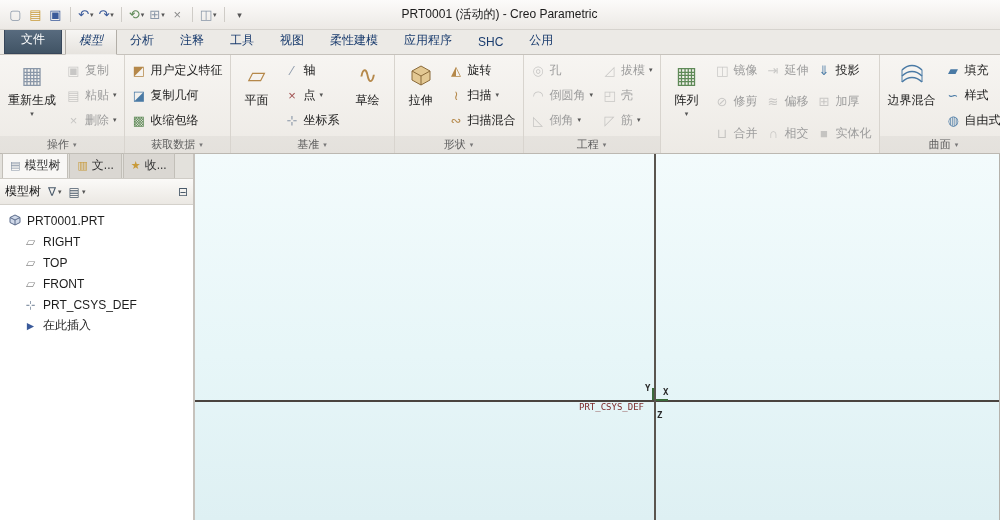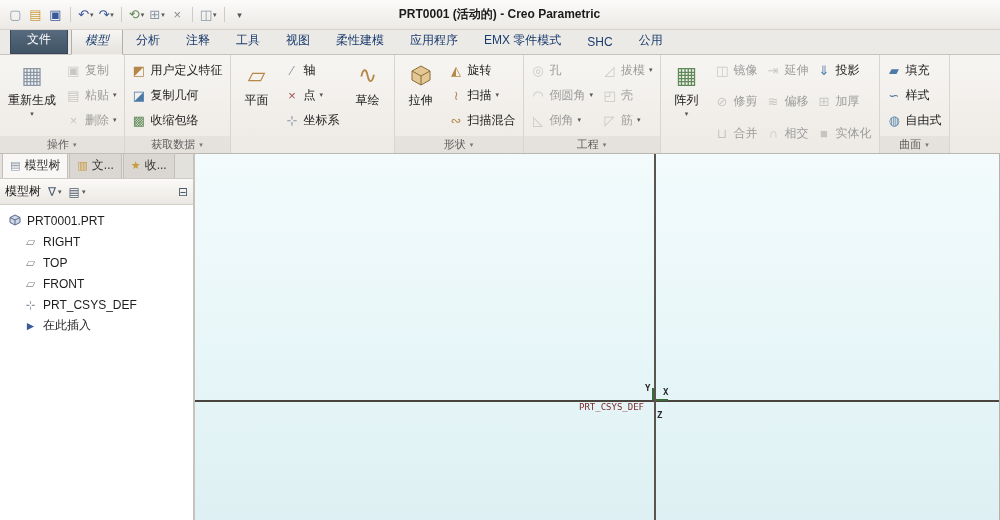--- a/index.html
+++ b/index.html
@@ -6,24 +6,24 @@
   html,body { width:1000px; height:520px; overflow:hidden; }
   body { font-family:"Liberation Sans","DejaVu Sans",sans-serif; font-size:12px; color:#1c1c1c; background:#ece9e6; }
   .app { width:1000px; height:520px; display:flex; flex-direction:column; }
 
   
   .titlebar { height:30px; background:linear-gradient(#fcfbfa,#ece9e5); border-bottom:1px solid #d6d3ce; position:relative; display:flex; align-items:center; flex:none; }
   .qat { display:flex; align-items:center; gap:1px; padding-left:6px; position:relative; z-index:2; }
   .qbtn { height:20px; min-width:19px; padding:0 2px; display:flex; align-items:center; justify-content:center; font-size:13px; cursor:default; }
   .qbtn .dd { font-size:7px; color:#555; margin-left:1px; }
   .qsep { width:1px; height:15px; background:#cfccc7; margin:0 4px; }
-  .title-text { position:absolute; left:0; right:1px; text-align:center; font-size:12px; color:#1b1b1b; z-index:1;font-weight:bold; }
-
-  
-  .tabrow { height:25px; background:#eceae6; display:flex; align-items:flex-end; padding-left:10px; border-bottom:1px solid #c6c2bc; flex:none; }
+  .title-text { position:absolute; left:0; right:1px; text-align:center; font-size:12px; color:#1b1b1b; z-index:1; }
+
+  
+  .tabrow { height:25px; background:#eceae6; display:flex; align-items:flex-end; padding-left:4px; border-bottom:1px solid #c6c2bc; flex:none; }
   .tab { padding:4px 13px 5px; font-size:12px; color:#1a3c6e; white-space:nowrap; }
   .tab.file { background:linear-gradient(#5b6e82,#415465); color:#fff; border:1px solid #37465a; margin-right:3px; padding:4px 16px 5px; }
   .tab.active { background:linear-gradient(#f8f7f5,#e6e3de); border:1px solid #b2aea7; border-bottom:1px solid #f1efec; margin-bottom:-1px;font-style:italic; }
 
   
   .ribbon { height:99px; background:linear-gradient(#f7f5f2,#edeae5); border-bottom:1px solid #bcb8b1; display:flex; overflow:hidden; flex:none; }
   .rgroup { display:flex; flex-direction:column; border-right:1px solid #d8d4ce; flex:none; }
   .rg-content { flex:1; display:flex; align-items:stretch; padding:3px 4px 0 4px; gap:3px; }
   .rg-label { height:17px; display:flex; align-items:center; justify-content:center; gap:4px; font-size:11px; color:#5d5d5d; background:rgba(0,0,0,0.035); white-space:nowrap; padding:0 6px;font-family:Liberation Serif, serif; }
   .rg-label .dd { font-size:7px; color:#777; }
@@ -123,21 +123,20 @@
 
   <div class="tabrow">
     <div class="tab file">文件</div>
     <div class="tab active">模型</div>
     <div class="tab">分析</div>
     <div class="tab">注释</div>
     <div class="tab">工具</div>
     <div class="tab">视图</div>
     <div class="tab">柔性建模</div>
     <div class="tab">应用程序</div>
-    <div class="tab">EMX 零件模式</div>
     <div class="tab">SHC</div>
     <div class="tab">公用</div>
   </div>
 
   <div class="ribbon">
 
     <div class="rgroup">
       <div class="rg-content">
         <div class="btn-lg">
           <span class="big c-slate">▦</span>
@@ -209,20 +208,24 @@
           <div class="btn-sm">
               <span class="g c-slate">⊹</span>
               <span>坐标系</span>
             </div>
         </div>
         <div class="btn-lg">
           <span class="big c-tan">∿</span>
           <span>草绘</span>
         </div>
       </div>
+      <div class="rg-label">
+          <span>基准</span>
+          <span class="dd">▾</span>
+        </div>
     </div>
 
     <div class="rgroup">
       <div class="rg-content">
         <div class="btn-lg">
           <span class="big">
             <svg width="26" height="26" viewBox="0 0 26 26">
                 <path d="M4 9 L13 4 L22 9 L22 18 L13 23 L4 18 Z" fill="#e3c893" stroke="#8a6a3a"></path>
                 <path d="M4 9 L13 14 L22 9" fill="none" stroke="#8a6a3a"></path>
                 <path d="M13 14 L13 23" stroke="#8a6a3a"></path>
@@ -336,20 +339,31 @@
           <div class="btn-sm disabled">
               <span class="g">■</span>
               <span>实体化</span>
             </div>
         </div>
       </div>
     </div>
 
     <div class="rgroup">
       <div class="rg-content">
+        <div class="btn-lg">
+          <span class="big">
+            <svg width="26" height="26" viewBox="0 0 26 26">
+                <path d="M3 8 C9 2, 17 2, 23 8" fill="none" stroke="#4a7aa5" stroke-width="1.5"></path>
+                <path d="M3 14 C9 8, 17 8, 23 14" fill="none" stroke="#4a7aa5" stroke-width="1.5"></path>
+                <path d="M3 20 C9 14, 17 14, 23 20" fill="none" stroke="#4a7aa5" stroke-width="1.5"></path>
+                <path d="M3 8 L3 20 M23 8 L23 20" stroke="#4a7aa5"></path>
+              </svg>
+          </span>
+          <span>边界混合</span>
+        </div>
         <div class="col">
           <div class="btn-sm">
               <span class="g c-blue">▰</span>
               <span>填充</span>
             </div>
           <div class="btn-sm">
               <span class="g c-blue">∽</span>
               <span>样式</span>
             </div>
           <div class="btn-sm">

